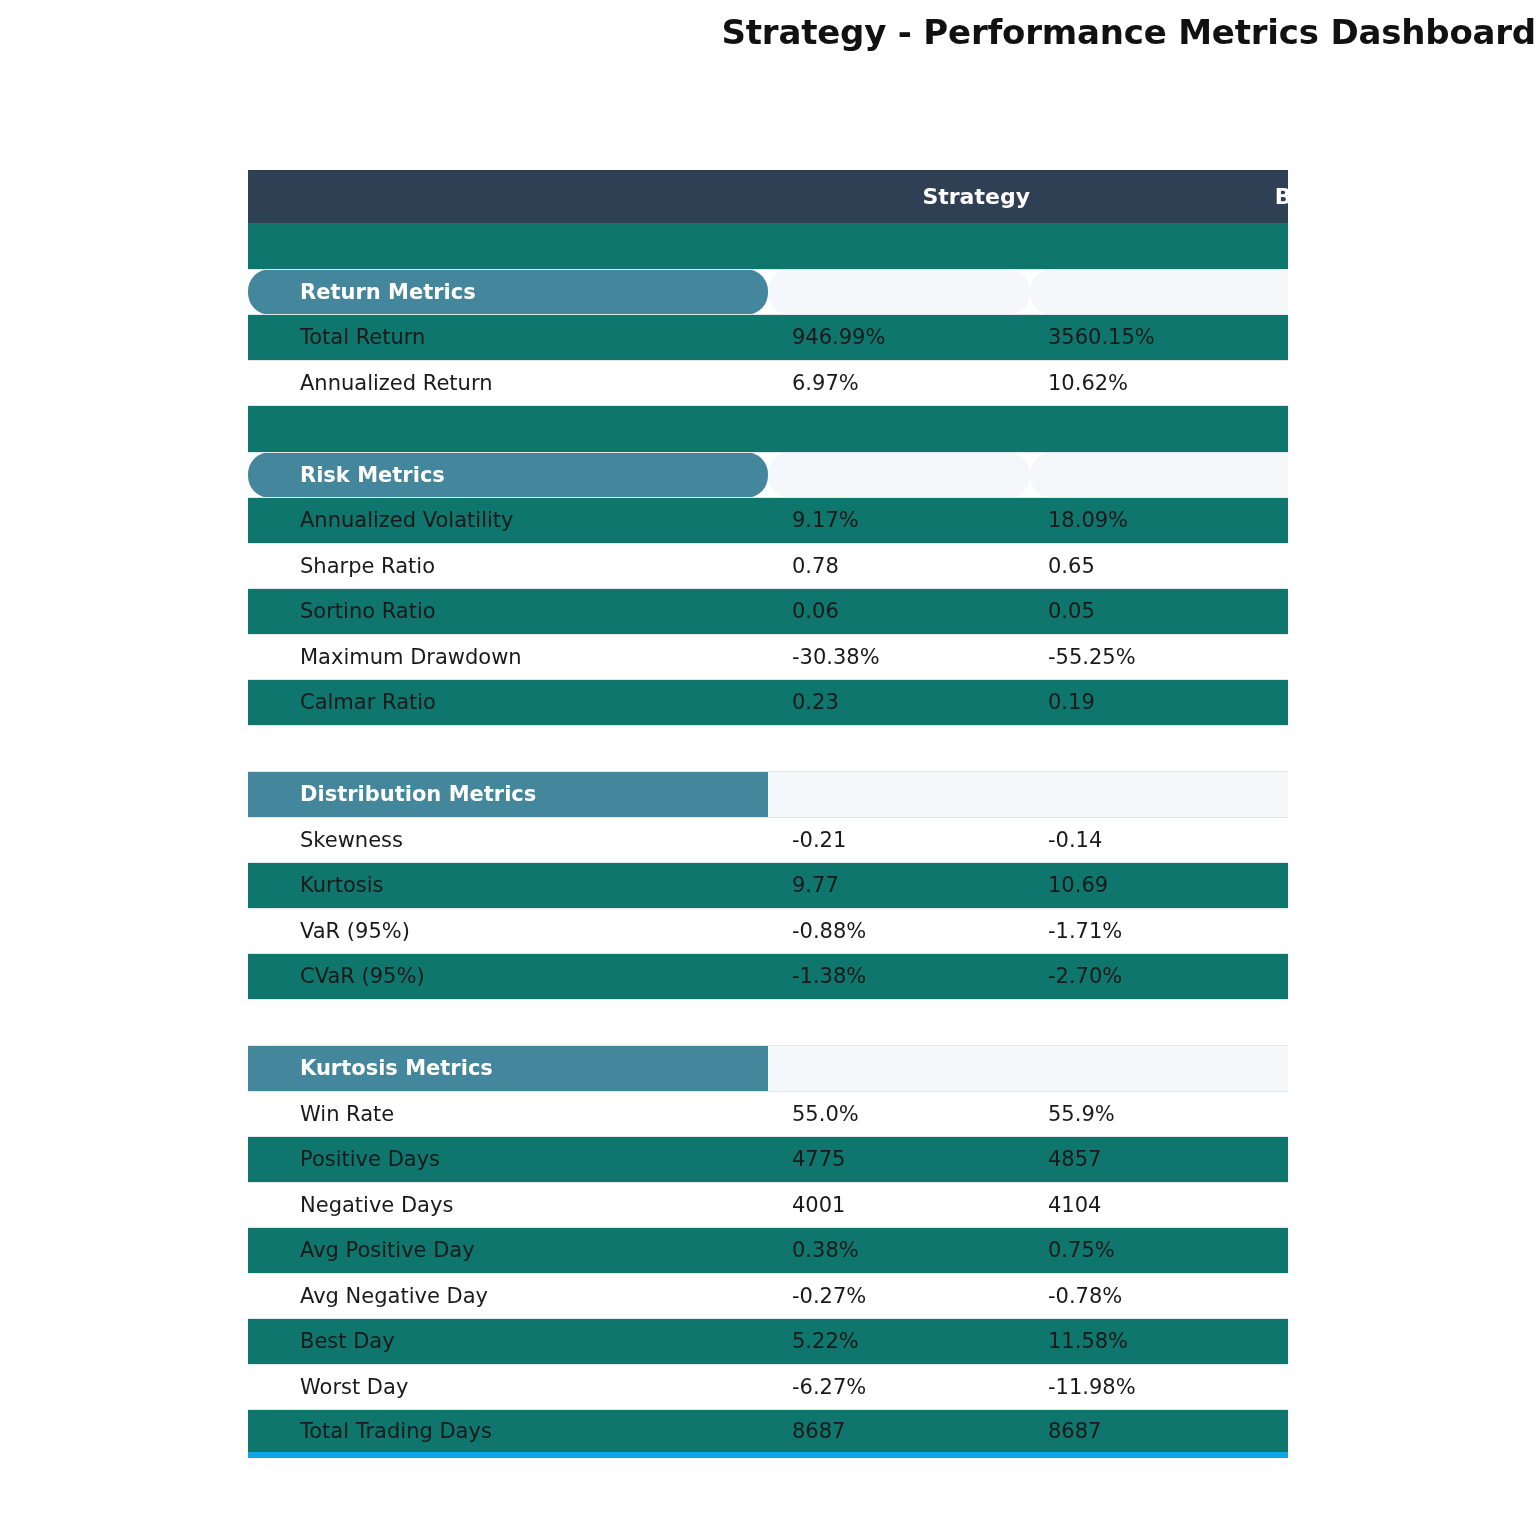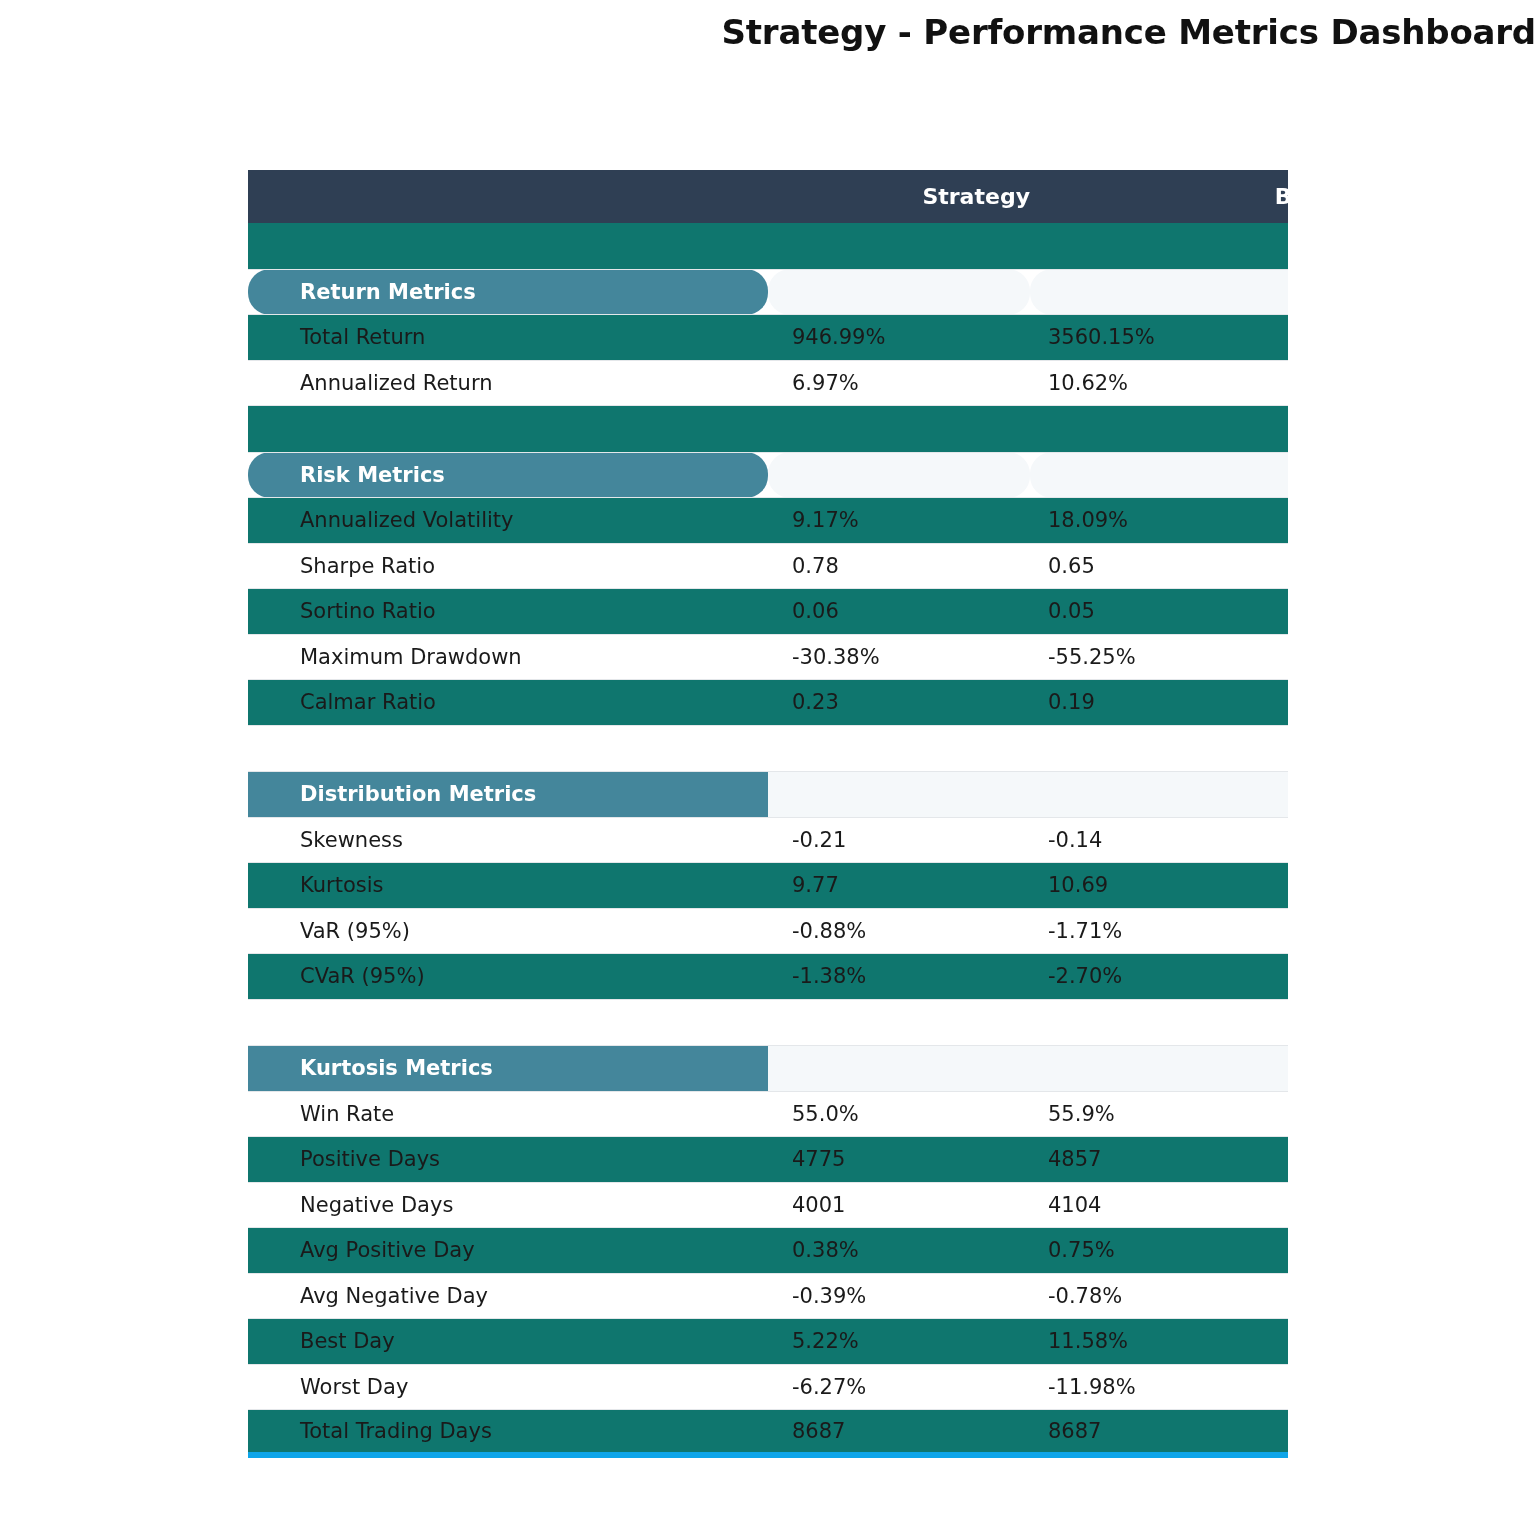--- a/index.html
+++ b/index.html
@@ -224,21 +224,21 @@
           <td class="val">4001</td>
           <td class="val2">4104</td>
         </tr>
         <tr class="odd">
           <td class="label">Avg Positive Day</td>
           <td class="val">0.38%</td>
           <td class="val2">0.75%</td>
         </tr>
         <tr class="even">
           <td class="label">Avg Negative Day</td>
-          <td class="val">-0.39%</td>
+          <td class="val">-0.27%</td>
           <td class="val2">-0.78%</td>
         </tr>
         <tr class="odd">
           <td class="label">Best Day</td>
           <td class="val">5.22%</td>
           <td class="val2">11.58%</td>
         </tr>
         <tr class="even">
           <td class="label">Worst Day</td>
           <td class="val">-6.27%</td>

